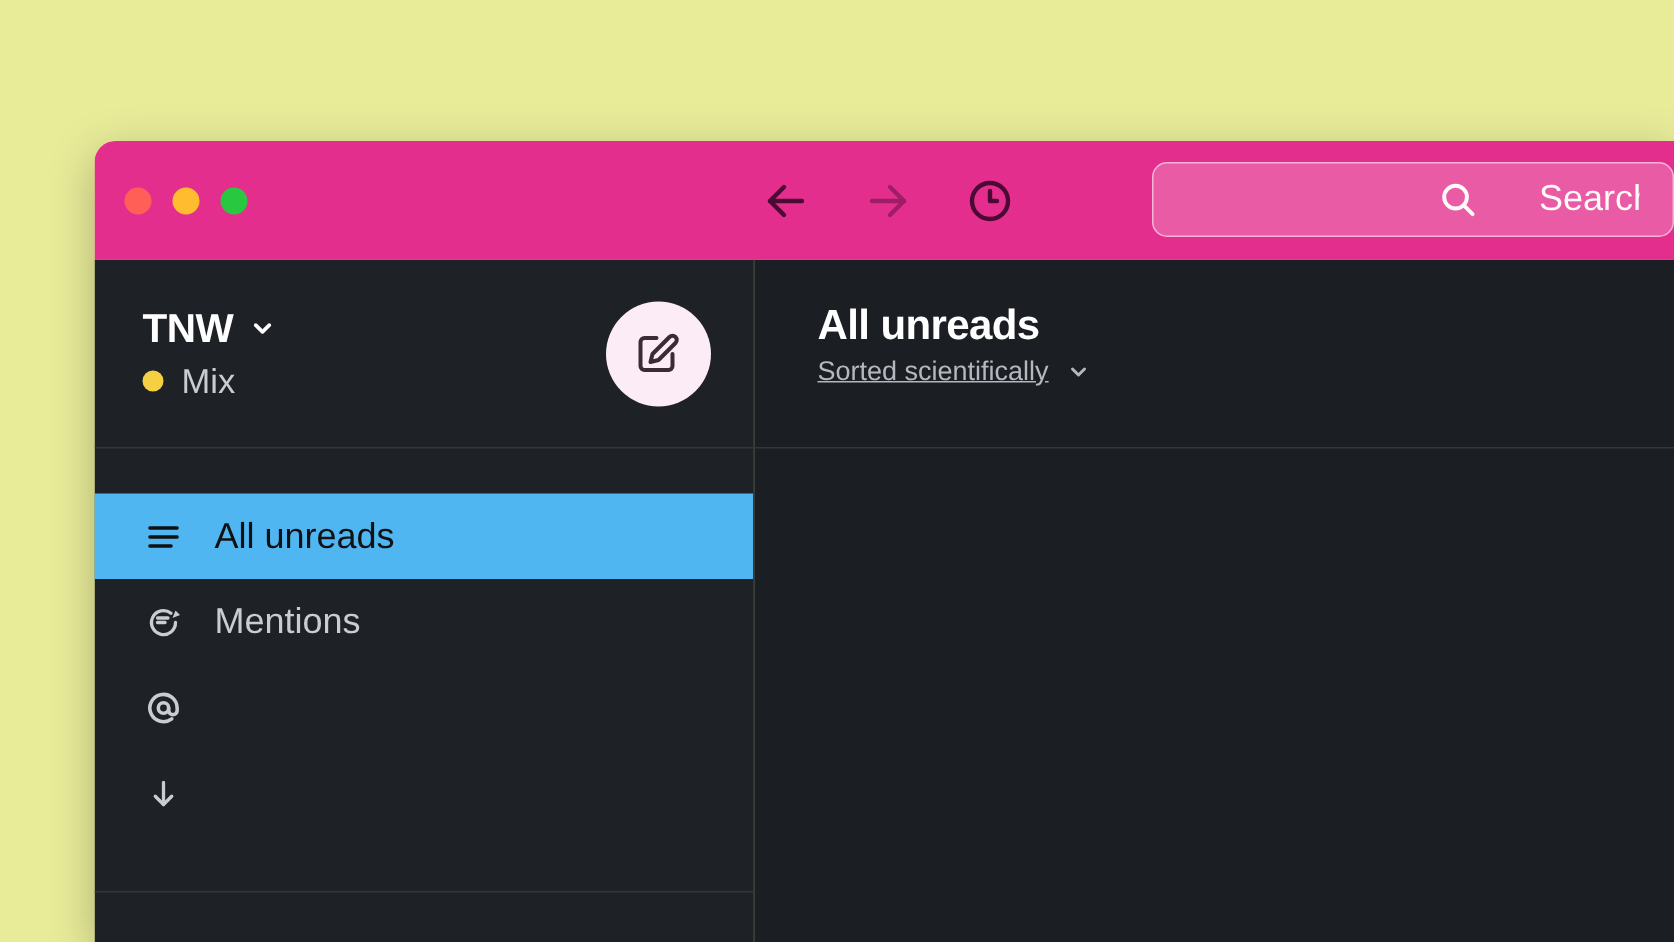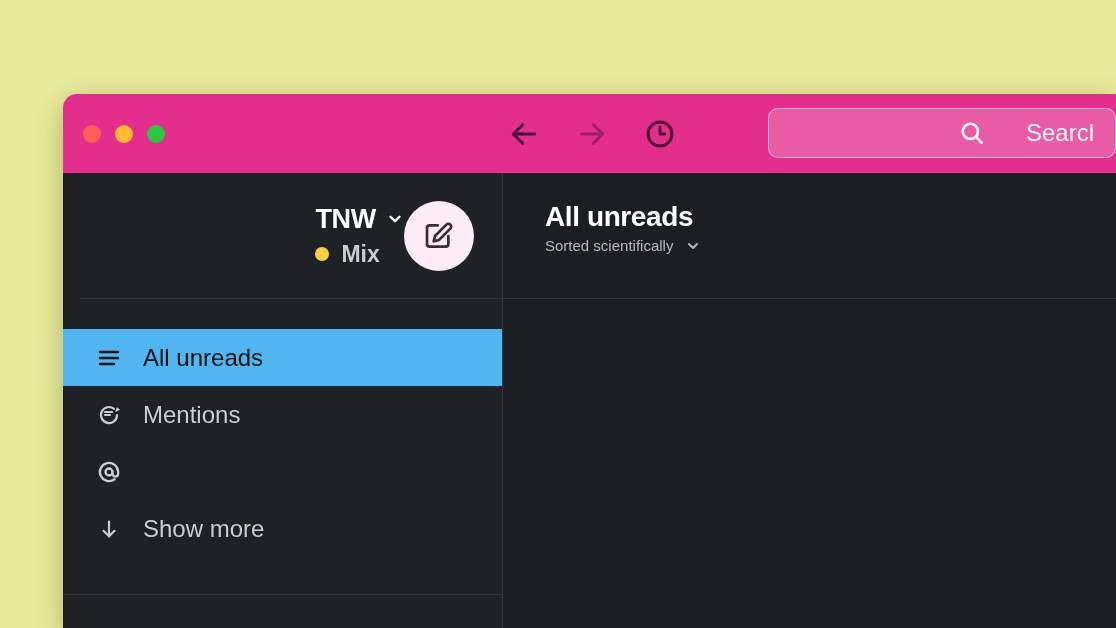--- a/index.html
+++ b/index.html
@@ -101,23 +101,22 @@
       background: #1e2126;
       border-right: 1px solid #33363b;
       display: flex;
       flex-direction: column;
     }
     .workspace-header {
       height: 126px;
       border-bottom: 1px solid #33363b;
       display: flex;
       align-items: center;
-      justify-content: flex-end;
+      justify-content: space-between;
       padding: 0 28px 0 32px;
-      margin-left: 17px;
     }
     .workspace-info {
       display: flex;
       flex-direction: column;
       gap: 6px;
     }
     .workspace-name-row {
       display: flex;
       align-items: center;
       gap: 10px;
@@ -126,21 +125,21 @@
       font-weight: 800;
       letter-spacing: -0.3px;
       cursor: pointer;
     }
     .user-row {
       display: flex;
       align-items: center;
       gap: 12px;
       color: #c9ccd1;
       font-size: 23px;
-      font-weight: 700;
+      font-weight: 400;
     }
     .presence-dot {
       width: 14px;
       height: 14px;
       border-radius: 50%;
       background: #f6d043;
     }
     .compose-btn {
       width: 70px;
       height: 70px;
@@ -191,22 +190,23 @@
       font-size: 28px;
       font-weight: 800;
       letter-spacing: -0.4px;
       margin-bottom: 4px;
     }
     .main-subtitle-row {
       display: flex;
       align-items: center;
       gap: 12px;
       color: #b4b8bf;
-      font-size: 15px;
-      cursor: pointer;
+      font-size: 18px;
+      cursor: pointer;
+      text-decoration: underline;
     }
     .main-content {
       flex: 1;
     }
     svg { display: block; }
     .sidebar-spacer {
       height: 30px;
       border-bottom: 1px solid #33363b;
       margin-top: 8px;
     }
@@ -303,21 +303,20 @@
               </svg>
           </span>
         </div>
         <div class="sidebar-item">
           <span class="icon-slot">
             <svg width="22" height="22" viewBox="0 0 24 24" fill="none" stroke="currentColor" stroke-width="2.4" stroke-linecap="round" stroke-linejoin="round">
                 <line x1="12" y1="4" x2="12" y2="20"></line>
                 <polyline points="6 14 12 20 18 14"></polyline>
               </svg>
           </span>
-          <span>Show more</span>
         </div>
         <div class="sidebar-spacer"></div>
       </div>
     </div>
 
     <div class="main">
       <div class="main-header">
         <div class="main-title">All unreads</div>
         <div class="main-subtitle-row">
           <span>Sorted scientifically</span>

